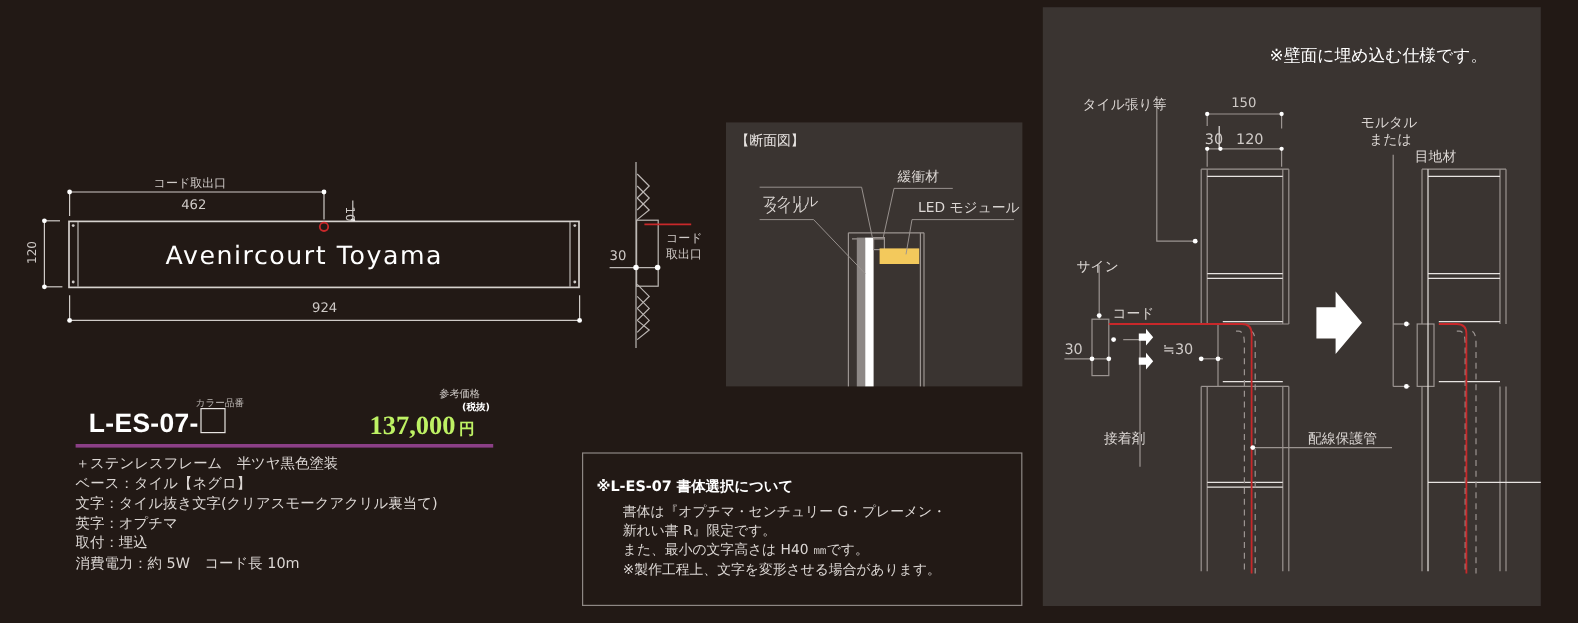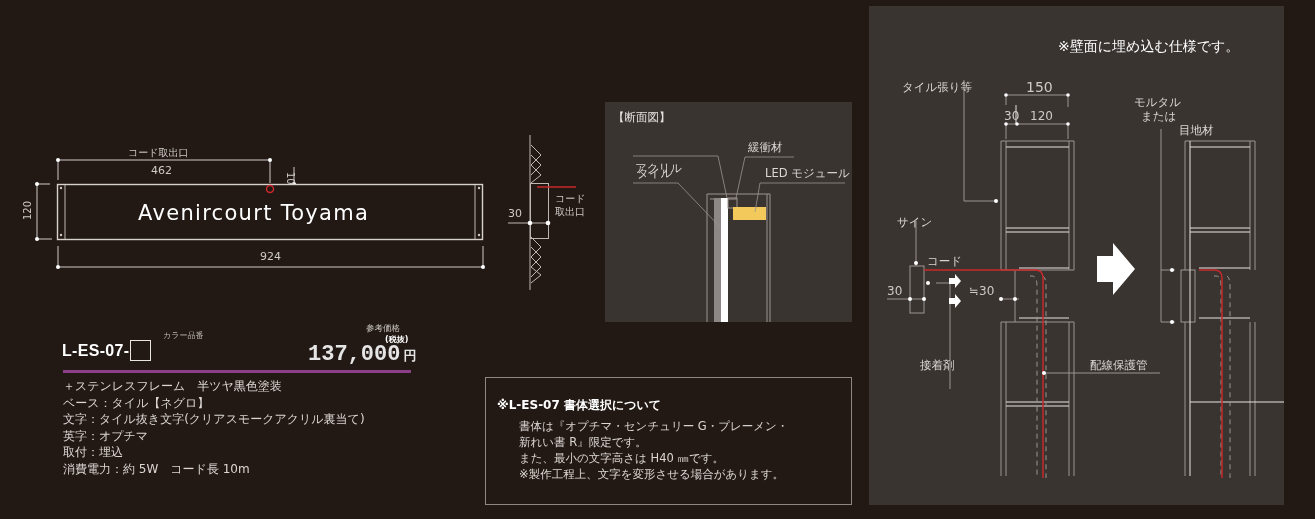--- a/index.html
+++ b/index.html
@@ -7,25 +7,25 @@
     width:1315px; height:519px; background:#221915; position:relative; overflow:hidden;
     font-family:"DejaVu Sans", "Liberation Sans", sans-serif; color:#e8e4e2;
   }
   .abs { position:absolute; }
   svg { position:absolute; left:0; top:0; overflow:visible; }
   .dim { font-size:11px; color:#cfcac7; white-space:nowrap; }
   .lbl { font-size:11.5px; color:#dcd7d4; white-space:nowrap; }
 
   
   .color-label { left:163px; top:330px; font-size:8px; color:#bdb8b5; }
-  .product-code { left:62px; top:340px; font-family:"Liberation Sans", sans-serif; font-weight:bold; font-size:16px; color:#ffffff; letter-spacing:0.3px; display:flex; align-items:center; }
+  .product-code { left:74px; top:340px; font-family:"Liberation Sans", sans-serif; font-weight:bold; font-size:22px; color:#ffffff; letter-spacing:0.3px; display:flex; align-items:flex-start; }
   .swatch-box { display:inline-block; width:19px; height:19px; border:1.3px solid #e8e4e2; margin-left:1px; }
   .ref-label { left:366px; top:323px; font-size:8.5px; color:#cfcac7; }
   .tax-label { left:385px; top:334px; font-size:8px; color:#ffffff; font-weight:bold; }
-  .price { left:308px; top:342px; font-family:Liberation Mono, monospace; font-weight:bold; font-size:22px; color:#e5e5e5; }
+  .price { left:308px; top:342px; font-family:Liberation Serif, serif; font-weight:bold; font-size:22px; color:#bef264; }
   .yen { font-size:13px; margin-left:3px; }
   .accent-line { left:63px; top:370px; width:348px; height:3px; background:#8b3f86; }
   .specs { left:63px; top:378px; font-size:12px; line-height:16.6px; color:#dcd7d4; }
   .specs div { white-space:nowrap; }
 
   
   .section-panel { left:605px; top:102px; width:247px; height:220px; background:#3a3431; }
   .section-title { left:613px; top:110px; font-size:11.5px; color:#e8e4e2; }
 
   
@@ -276,21 +276,21 @@
       <circle cx="303" cy="264" r="2"></circle>
         <circle cx="303" cy="316" r="2"></circle>
     </g>
 
     <polygon points="80,272 86,272 86,268 92,275 86,282 86,278 80,278" fill="#fff"></polygon>
     <polygon points="80,292 86,292 86,288 92,295 86,302 86,298 80,298" fill="#fff"></polygon>
 
     <polygon points="228,250 244,250 244,237 266,263 244,289 244,276 228,276" fill="#fff"></polygon>
   </svg>
   <div class="abs lbl" style="left:33px;top:74px;">タイル張り等</div>
-  <div class="abs dim" style="left:157px;top:73px;font-size:14px;">150</div>
+  <div class="abs dim" style="left:157px;top:73px;font-size:11px;">150</div>
   <div class="abs dim" style="left:135px;top:103px;font-size:12px;">30</div>
   <div class="abs dim" style="left:161px;top:103px;font-size:12px;">120</div>
   <div class="abs lbl" style="left:265px;top:89px;">モルタル</div>
   <div class="abs lbl" style="left:272px;top:103px;">または</div>
   <div class="abs lbl" style="left:270px;top:117px;margin-left:40px;">目地材</div>
   <div class="abs lbl" style="left:28px;top:209px;">サイン</div>
   <div class="abs lbl" style="left:58px;top:248px;">コード</div>
   <div class="abs dim" style="left:18px;top:278px;font-size:12px;">30</div>
   <div class="abs dim" style="left:100px;top:278px;font-size:12px;">≒30</div>
   <div class="abs lbl" style="left:51px;top:352px;">接着剤</div>

